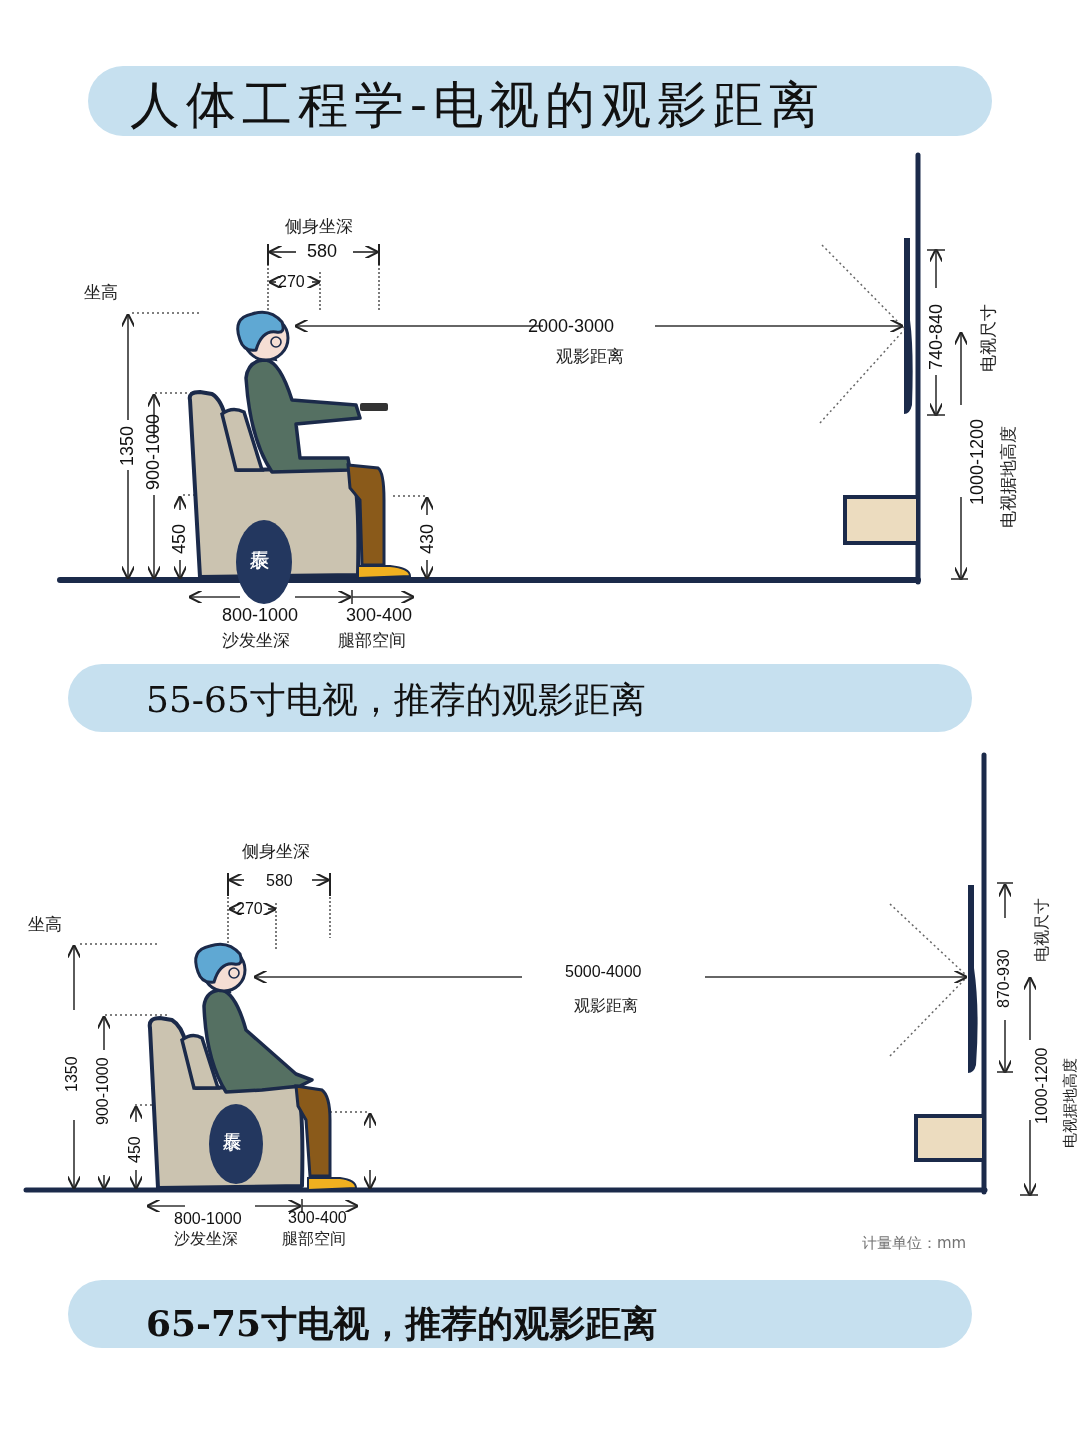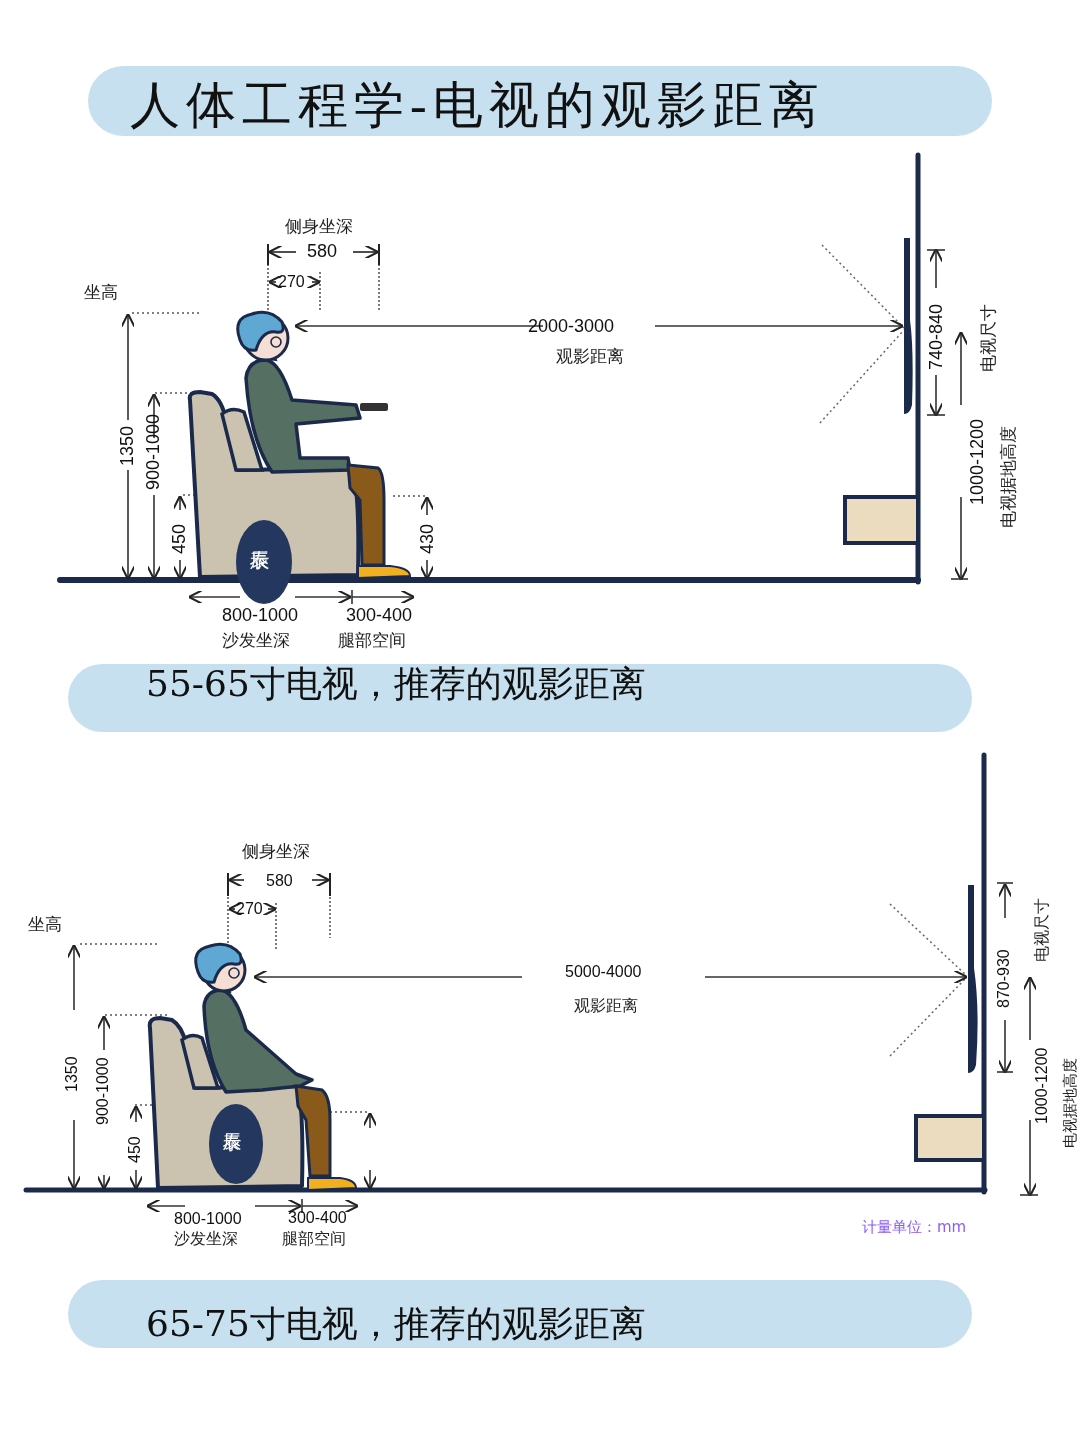--- a/index.html
+++ b/index.html
@@ -4,27 +4,27 @@
 <style>
   html, body { margin:0; padding:0; background:#ffffff; }
   body { width:1080px; height:1440px; position:relative; overflow:hidden;
          font-family:"DejaVu Sans", "Liberation Sans", sans-serif; color:#222; }
   .banner { position:absolute; background:#c6e0ef; border-radius:40px; }
   .banner-text { position:absolute; font-family:"DejaVu Serif", "Liberation Serif", serif; color:#111; white-space:nowrap; }
   .lbl { position:absolute; white-space:nowrap; font-size:17px; color:#222; line-height:1; }
   .num { position:absolute; white-space:nowrap; font-size:18px; color:#111; line-height:1; font-family:"Liberation Sans", sans-serif; }
   .vert { transform-origin:left top; transform:rotate(-90deg); }
   svg.scene { position:absolute; left:0; }
-  .unit { position:absolute; font-size:15px; color:#8b5cf6; white-space:nowrap; }
+  .unit { position:absolute; font-size:15px; color:#737373; white-space:nowrap;margin-top:16px; }
 </style>
 </head>
 <body>
 
 <div class="banner" style="left:88px;top:66px;width:904px;height:70px;"></div>
-<div class="banner-text" style="left:130px;top:72px;font-size:50px;letter-spacing:6px;font-family:Liberation Serif, serif;">人体工程学-电视的观影距离</div>
+<div class="banner-text" style="left:130px;top:72px;font-size:50px;letter-spacing:6px;">人体工程学-电视的观影距离</div>
 
 <svg class="scene" width="1080" height="660" style="top:0;" viewBox="0 0 1080 660">
   <defs>
     <marker id="ah" viewBox="0 0 10 10" refX="9" refY="5" markerWidth="8" markerHeight="8" orient="auto-start-reverse">
       <path d="M0,0 L10,5 L0,10" fill="none" stroke="#222" stroke-width="1.6"></path>
     </marker>
   </defs>
 
   <line x1="60" y1="580" x2="918" y2="580" stroke="#1b2a4a" stroke-width="6" stroke-linecap="round"></line>
   <line x1="918" y1="155" x2="918" y2="582" stroke="#1b2a4a" stroke-width="5" stroke-linecap="round"></line>
@@ -112,21 +112,21 @@
 <div class="lbl" style="left:338px;top:632px;">腿部空间</div>
 <div class="num" style="left:528px;top:317px;">2000-3000</div>
 <div class="lbl" style="left:556px;top:348px;">观影距离</div>
 <div class="num vert" style="left:927px;top:370px;">740-840</div>
 <div class="lbl vert" style="left:980px;top:372px;">电视尺寸</div>
 <div class="num vert" style="left:968px;top:505px;">1000-1200</div>
 <div class="lbl vert" style="left:1000px;top:528px;">电视据地高度</div>
 <div class="lbl" style="left:250px;top:535px;color:#fff;font-size:20px;writing-mode:vertical-rl;font-family:'DejaVu Serif',serif;">泰辰</div>
 
 <div class="banner" style="left:68px;top:664px;width:904px;height:68px;"></div>
-<div class="banner-text" style="left:146px;top:660px;font-size:36px;">55-65寸电视，推荐的观影距离</div>
+<div class="banner-text" style="left:146px;top:676px;font-size:36px;">55-65寸电视，推荐的观影距离</div>
 
 <svg class="scene" width="1080" height="520" style="top:740px;" viewBox="0 740 1080 520">
   <defs>
     <marker id="ah2" viewBox="0 0 10 10" refX="9" refY="5" markerWidth="8" markerHeight="8" orient="auto-start-reverse">
       <path d="M0,0 L10,5 L0,10" fill="none" stroke="#222" stroke-width="1.6"></path>
     </marker>
   </defs>
   <line x1="26" y1="1190" x2="985" y2="1190" stroke="#1b2a4a" stroke-width="5" stroke-linecap="round"></line>
   <line x1="984" y1="755" x2="984" y2="1192" stroke="#1b2a4a" stroke-width="5" stroke-linecap="round"></line>
   <rect x="916" y="1116" width="68" height="44" fill="#ecdcbf" stroke="#1b2a4a" stroke-width="4"></rect>
@@ -203,13 +203,13 @@
 <div class="num" style="left:565px;top:964px;font-size:16px;">5000-4000</div>
 <div class="lbl" style="left:574px;top:998px;font-size:16px;">观影距离</div>
 <div class="num vert" style="left:996px;top:1008px;font-size:16px;">870-930</div>
 <div class="lbl vert" style="left:1034px;top:962px;font-size:16px;">电视尺寸</div>
 <div class="num vert" style="left:1034px;top:1124px;font-size:16px;">1000-1200</div>
 <div class="lbl vert" style="left:1063px;top:1148px;font-size:15px;">电视据地高度</div>
 <div class="unit" style="left:862px;top:1218px;">计量单位：mm</div>
 <div class="lbl" style="left:223px;top:1118px;color:#fff;font-size:19px;writing-mode:vertical-rl;font-family:'DejaVu Serif',serif;">泰辰</div>
 
 <div class="banner" style="left:68px;top:1280px;width:904px;height:68px;"></div>
-<div class="banner-text" style="left:146px;top:1300px;font-size:36px;">65-75寸电视，推荐的观影距离</div>
+<div class="banner-text" style="left:146px;top:1300px;font-size:36px;font-weight:bold;">65-75寸电视，推荐的观影距离</div>
 
 </body></html>

